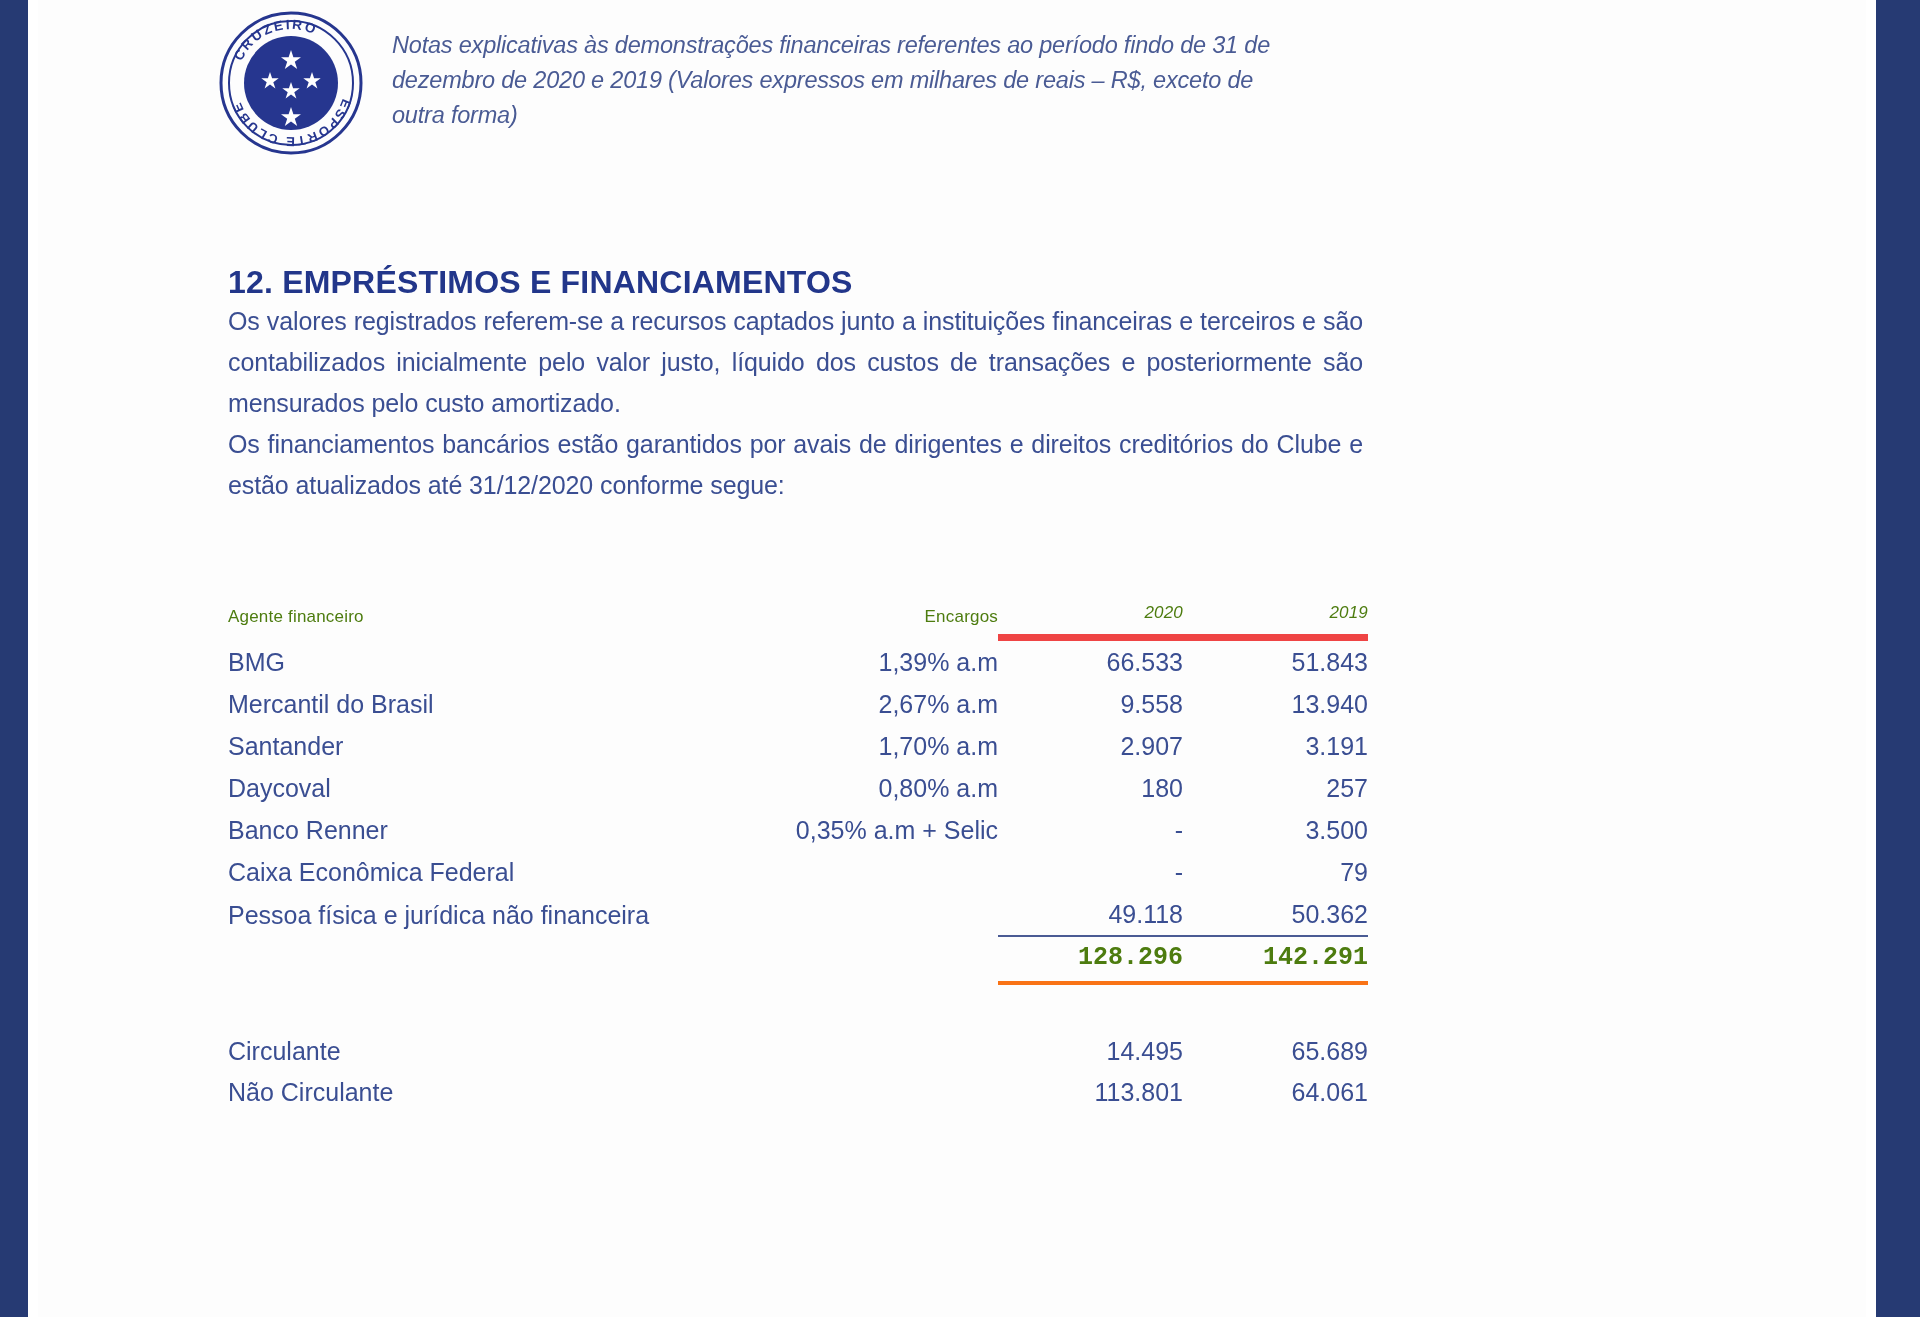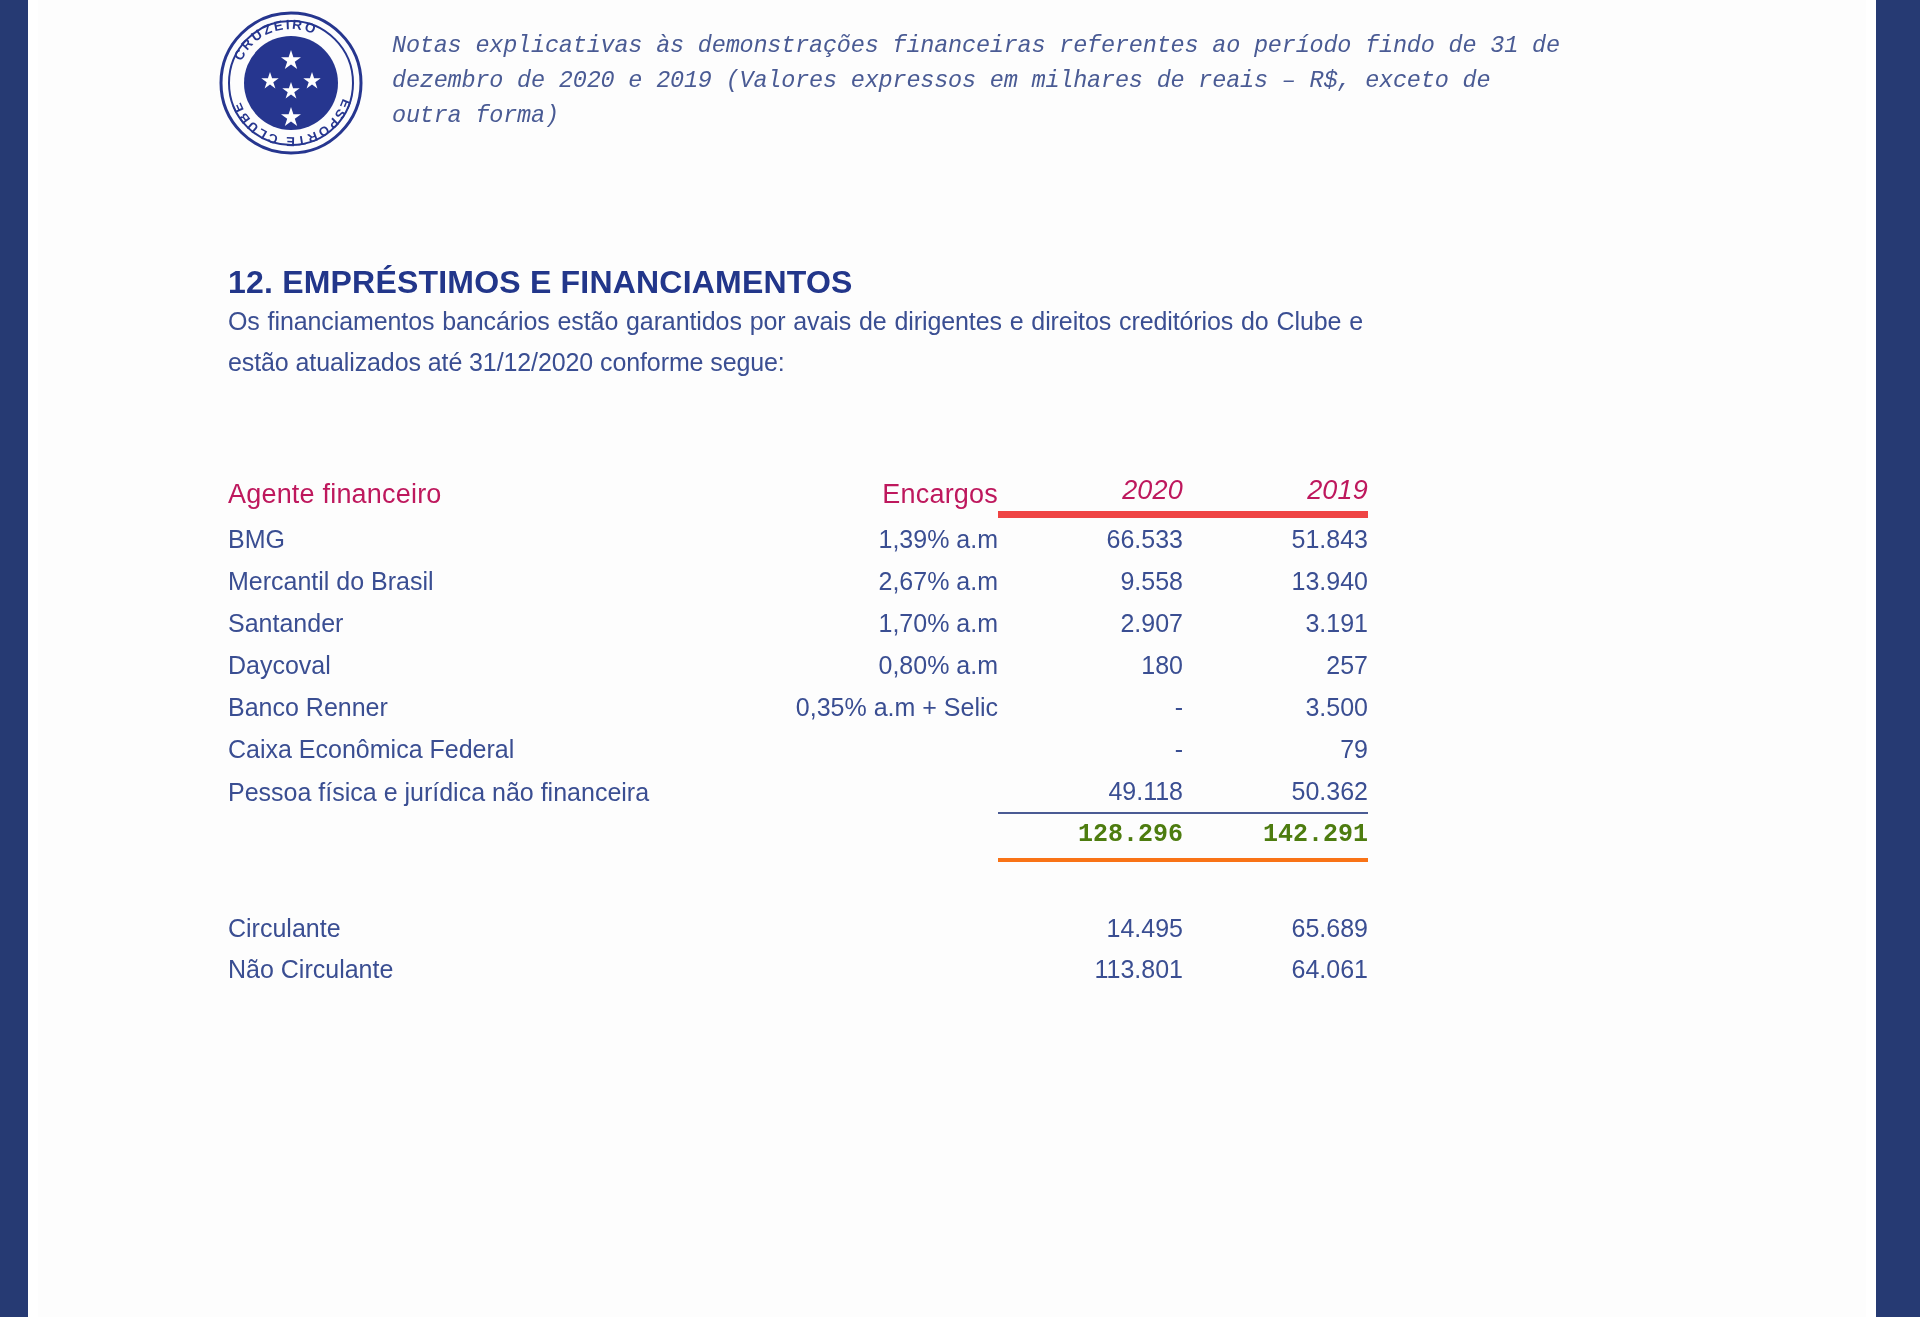--- a/index.html
+++ b/index.html
@@ -61,21 +61,21 @@
     height: 146px;
     position: relative;
     margin-top: 2px;
   }
   .crest svg { display: block; }
 
   .header-text {
     margin-left: 28px;
     margin-top: 20px;
     max-width: 960px;
-    font-family: Liberation Mono, monospace;
+    font-family: Liberation Sans, sans-serif;
     font-style: italic;
     font-size: 23.5px;
     line-height: 35px;
     color: #4a5b94;
     letter-spacing: -0.2px;
   }
   .header-text .hline { display: block; white-space: nowrap; }
 
   
   .content {
@@ -111,22 +111,22 @@
   }
   table.fin td, table.fin th {
     padding: 0;
     font-weight: normal;
     vertical-align: bottom;
     line-height: 42px;
     white-space: nowrap;
   }
   th.h-agent, th.h-charges, th.h-y1, th.h-y2 {
     font-weight: bold;
-    color: #be185d;
-    font-size: 27px;
+    color: #4d7c0f;
+    font-size: 17px;
     letter-spacing: 0.2px;
   }
   th.h-agent { text-align: left; }
   th.h-charges { text-align: right; padding-right: 4px; }
   th.h-y1, th.h-y2 {
     text-align: right;
     padding-right: 10px;
   }
   col.c-agent  { width: 470px; }
   col.c-charge { width: 300px; }
@@ -193,20 +193,21 @@
         <span class="hline">Notas explicativas às demonstrações financeiras referentes ao período findo de 31 de</span>
         <span class="hline">dezembro de 2020 e 2019 (Valores expressos em milhares de reais – R$, exceto de</span>
         <span class="hline">outra forma)</span>
       </div>
     </div>
 
     <div class="content">
 
       <div class="section-title">12. EMPRÉSTIMOS E FINANCIAMENTOS</div>
 
+      <p class="para para-1">Os valores registrados referem-se a recursos captados junto a instituições financeiras e terceiros e são contabilizados inicialmente pelo valor justo, líquido dos custos de transações e posteriormente são mensurados pelo custo amortizado.</p>
       <p class="para para-2">Os financiamentos bancários estão garantidos por avais de dirigentes e direitos creditórios do Clube e estão atualizados até 31/12/2020 conforme segue:</p>
 
       <table class="fin">
         <colgroup>
           <col class="c-agent">
             <col class="c-charge">
             <col class="c-y1">
             <col class="c-y2">
         </colgroup>
         <thead>

